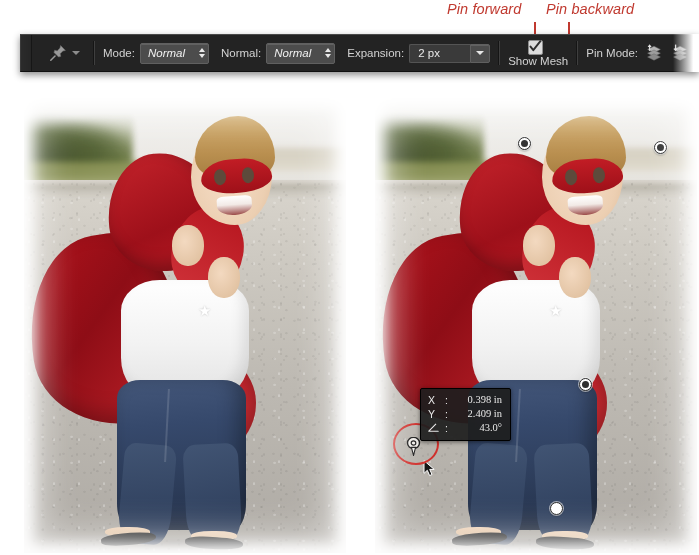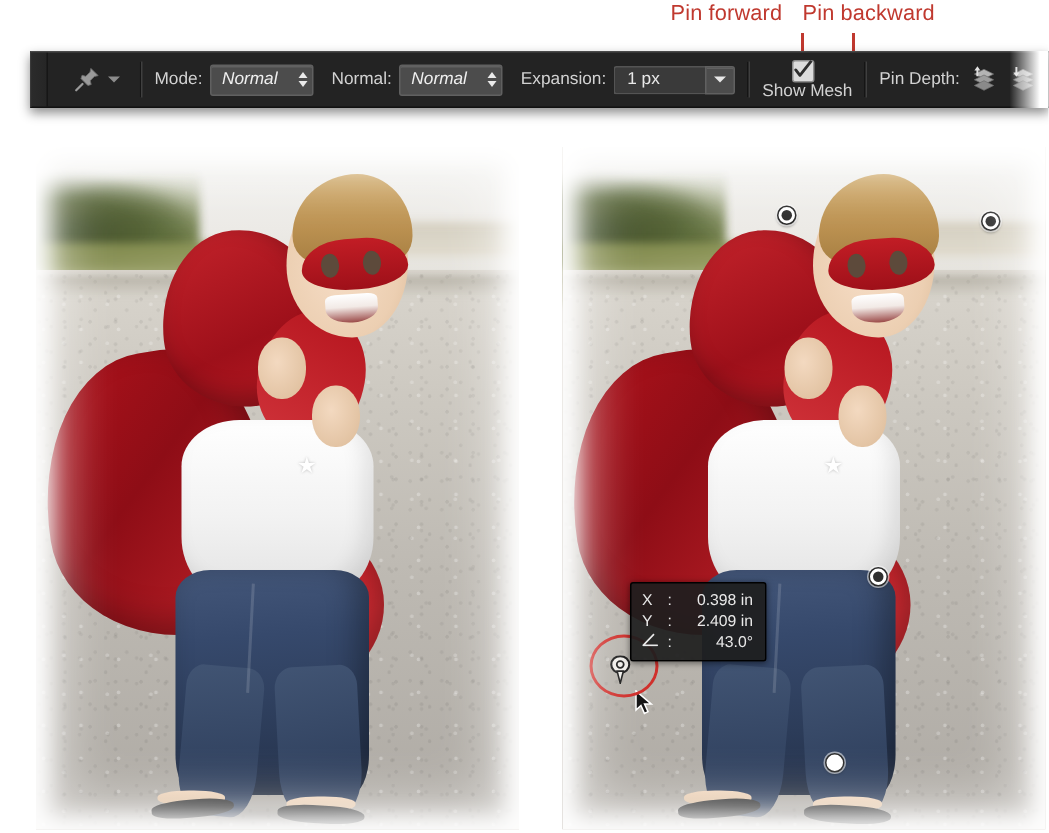--- a/index.html
+++ b/index.html
@@ -12,23 +12,24 @@
   }
 
   
   .callout{
     position:absolute;
     color:#c0392f;
     font-family:"Liberation Sans", sans-serif;
     font-size:14.5px;
     letter-spacing:.1px;
     white-space:nowrap;
+    font-style:italic;
   }
   #callout-fwd{left:447px;top:1px;}
-  #callout-bwd{left:535px;top:1px;}
+  #callout-bwd{left:546px;top:1px;}
   .callout-line{
     position:absolute;
     width:2px;background:#c0392f;
   }
   #callout-line-fwd{left:534px;top:22px;height:23px;}
   #callout-line-bwd{left:568px;top:22px;height:23px;}
 
   
   #options-bar{
     position:absolute;
@@ -406,21 +407,21 @@
     padding:4px 8px 5px 7px;
     color:#e9e9e9;
     font-family:"Liberation Sans", sans-serif;
     font-size:10.5px;
     line-height:14px;
     box-shadow:0 1px 4px rgba(0,0,0,.5);
   }
   #hud .row{display:flex;align-items:center;white-space:nowrap;}
   #hud .k{width:15px;display:inline-block;}
   #hud .c{width:7px;display:inline-block;text-align:center;}
-  #hud .v{display:inline-block;min-width:52px;text-align:right;}
+  #hud .v{display:inline-block;min-width:52px;text-align:right;font-family:Liberation Serif, serif;}
   #hud .angle-glyph{
     width:11px;height:9px;margin-right:3px;display:inline-block;
   }
 </style>
 </head>
 <body>
 
 <div class="callout" id="callout-fwd">Pin forward</div>
 <div class="callout" id="callout-bwd">Pin backward</div>
 <div class="callout-line" id="callout-line-fwd"></div>
@@ -459,40 +460,40 @@
       <span class="arrows">
         <span class="up"></span>
           <span class="dn"></span>
       </span>
     </span>
 
     <span style="width:12px"></span>
 
     <span class="lbl">Expansion:</span>
     <span class="combo">
-      <span class="cv">1 px</span>
+      <span class="cv">2 px</span>
       <span class="cbtn">
           <span class="tri"></span>
         </span>
     </span>
 
     <div class="vsep"></div>
 
     <span class="chkwrap">
       <span class="chkbox">
         <svg width="13" height="14" viewBox="0 0 13 14">
           <path d="M1.5 6.6 L4.3 10.2 L11.4 1.2" fill="none" stroke="#2e2e2e" stroke-width="1.9" stroke-linecap="round" stroke-linejoin="round"></path>
         </svg>
       </span>
       <span class="lbl" style="margin-right:0">Show Mesh</span>
     </span>
 
     <div class="vsep"></div>
 
-    <span class="lbl">Pin Depth:</span>
+    <span class="lbl">Pin Mode:</span>
 
     <span class="depth-btn">
       <svg width="20" height="20" viewBox="0 0 20 20">
         <g fill="#b4b4b4" stroke="#6d6d6d" stroke-width=".5">
           <polygon points="10,3.2 16.4,6.4 10,9.6 3.6,6.4"></polygon>
           <polygon points="10,7.0 16.4,10.2 10,13.4 3.6,10.2" fill="#9d9d9d"></polygon>
           <polygon points="10,10.8 16.4,14.0 10,17.2 3.6,14.0" fill="#8a8a8a"></polygon>
         </g>
         <path d="M5.6 7.8 L5.6 2.4" stroke="#dcdcdc" stroke-width="1.3" fill="none"></path>
         <polygon points="5.6,1.2 7.6,4.0 3.6,4.0" fill="#e4e4e4"></polygon>

